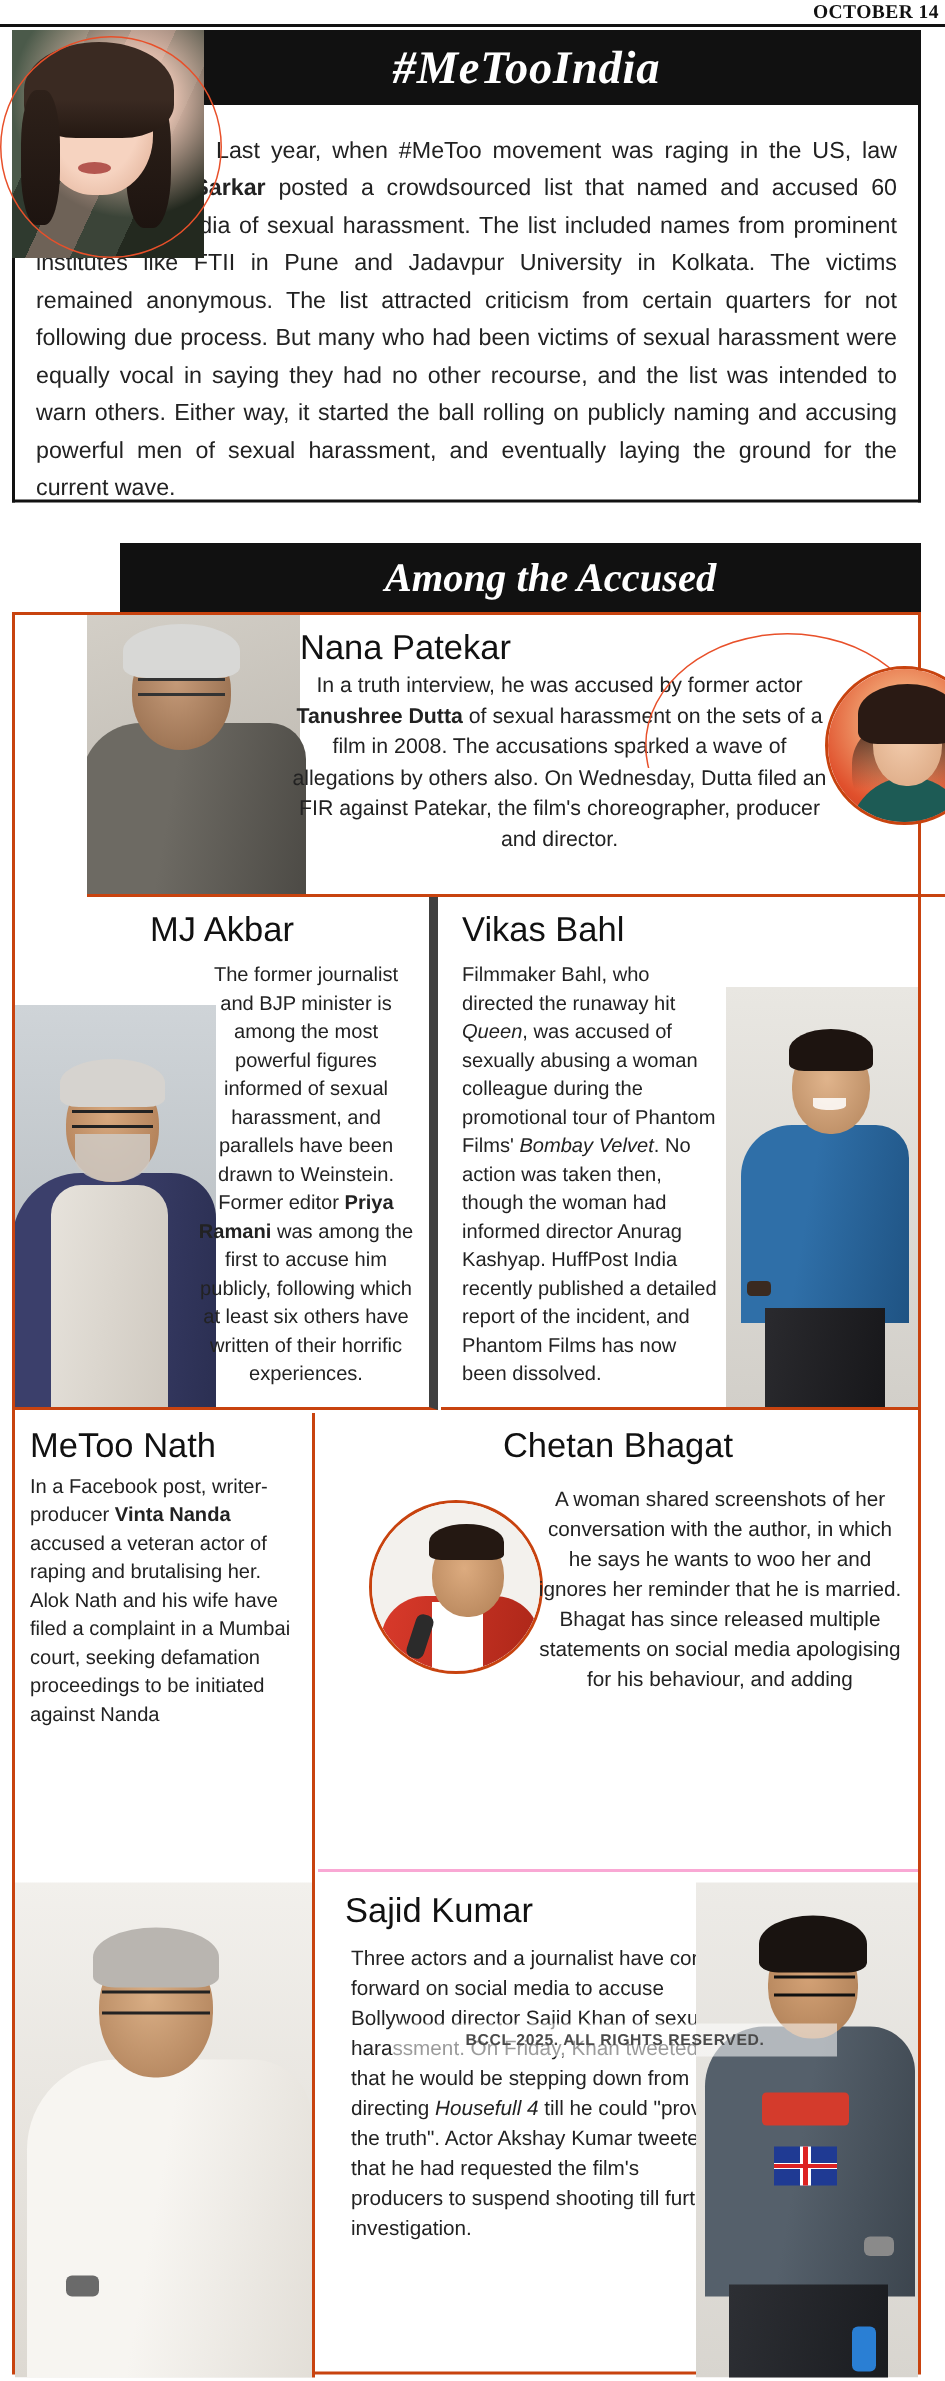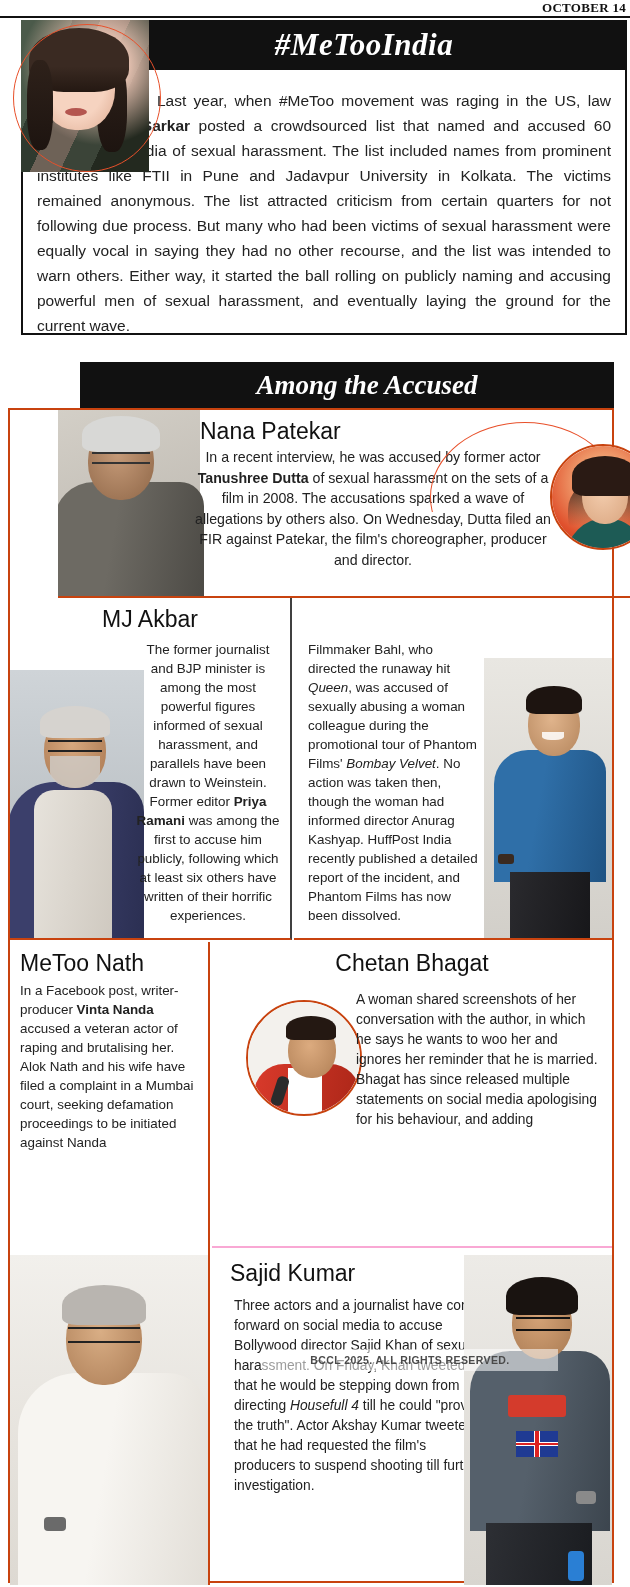--- a/index.html
+++ b/index.html
@@ -20,21 +20,21 @@
   }
   .datebar .date {
     position:absolute; right:4px; top:0;
     font-family:"Liberation Serif", serif;
     font-weight:bold; font-size:13px; letter-spacing:.3px;
     color:#111;
   }
 
   
   .sec1 {
-    position:absolute; top:20px; left:21px; width:606px; height:320px;
+    position:absolute; top:20px; left:8px; width:606px; height:320px;
   }
   .sec1-title {
     position:absolute; top:0; left:80px; width:526px; height:50px;
     background:#111;
     display:flex; align-items:center; justify-content:center;
   }
   .sec1-title span {
     font-family:"Liberation Serif", serif;
     font-weight:bold; font-style:italic;
     font-size:31px; color:#fff; letter-spacing:.5px;
@@ -184,21 +184,21 @@
     position:absolute; right:40px; top:12px;
     width:190px; height:150px;
     border:1.6px solid #e8502a; border-radius:50%;
     clip-path:polygon(0 0,100% 0,100% 60%,0 60%);
     pointer-events:none;
   }
 
   
   .card-mj {
     position:absolute; top:188px; left:0; width:282px; height:342px;
-    border-right:2px solid #404040; border-bottom:2px solid #c8430f;
+    border-right:6px solid #404040; border-bottom:2px solid #c8430f;
     overflow:hidden;
   }
   .card-mj h3 {
     margin:8px 0 4px 0; text-align:center;
     font-weight:normal; font-size:23px; color:#111;
   }
   .card-mj .col {
     position:absolute; right:8px; top:42px; width:148px;
     font-size:13.4px; line-height:19px; text-align:center; color:#222;
   }
@@ -308,21 +308,21 @@
 
   .card-chetan {
     position:absolute; top:532px; left:202px; width:400px; height:306px;
     border-bottom:2px solid #f9a8d4; overflow:hidden;
   }
   .card-chetan h3 {
     margin:8px 0 6px 0; text-align:center; font-weight:normal; font-size:23px; color:#111;
   }
   .card-chetan .col {
     position:absolute; right:8px; top:48px; width:248px;
-    font-size:13.8px; line-height:20px; color:#222;
+    font-size:13.8px; line-height:20px; text-align:center; color:#222;
   }
   .card-chetan .col2 {
     position:absolute; left:14px; top:220px; width:300px;
     font-size:13.8px; line-height:20px; text-align:center; color:#222;
   }
   .chetan-circ {
     position:absolute; left:34px; top:58px; width:116px; height:116px;
     border-radius:50%; border:2px solid #c8430f; overflow:hidden;
   }
   .chetan-circ .bg { position:absolute; inset:0; background:#f3f1ed; }
@@ -459,21 +459,21 @@
   <div class="card-nana">
     <div class="nana-photo">
       <div class="bg"></div>
         <div class="shirt"></div>
         <div class="head"></div>
         <div class="hairn"></div>
         <div class="glass"></div>
     </div>
     <div class="txt">
       <h3>Nana Patekar</h3>
-      <p><span>In a recent interview, he was accused by former actor </span><b>Tanushree Dutta</b><span> of sexual harassment on the sets of a film in 2008. The accusations sparked a wave of allegations by others also. On Wednesday, Dutta filed an FIR against Patekar, the film's choreographer, producer and director.</span></p>
+      <p><span>In a truth interview, he was accused by former actor </span><b>Tanushree Dutta</b><span> of sexual harassment on the sets of a film in 2008. The accusations sparked a wave of allegations by others also. On Wednesday, Dutta filed an FIR against Patekar, the film's choreographer, producer and director.</span></p>
     </div>
     <div class="arc-nana"></div>
     <div class="tanushree-circ">
       <div class="bg"></div>
         <div class="hairs"></div>
         <div class="dress"></div>
         <div class="face"></div>
         <div class="hair"></div>
     </div>
   </div>
@@ -486,20 +486,21 @@
         <div class="vest"></div>
         <div class="head"></div>
         <div class="beard"></div>
         <div class="hair"></div>
         <div class="gl"></div>
     </div>
     <div class="col"><span>The former journalist and BJP minister is among the most powerful figures informed of sexual harassment, and parallels have been drawn to Weinstein. Former editor </span><b>Priya Ramani</b><span> was among the first to accuse him publicly, following which at least six others have written of their horrific experiences.</span></div>
   </div>
 
   <div class="card-vikas">
+    <h3>Vikas Bahl</h3>
     <div class="col">
       <span>Filmmaker Bahl, who directed the runaway hit </span><i>Queen</i><span>, was accused of sexually abusing a woman colleague during the promotional tour of Phantom Films' </span><i>Bombay Velvet</i><span>. No action was taken then, though the woman had informed director Anurag Kashyap. HuffPost India recently published a detailed report of the incident, and Phantom Films has now been dissolved.</span>
     </div>
     <div class="vikas-photo">
       <div class="bg"></div>
         <div class="shirt"></div>
         <div class="jeans"></div>
         <div class="head"></div>
         <div class="hair"></div>
         <div class="smile"></div>

